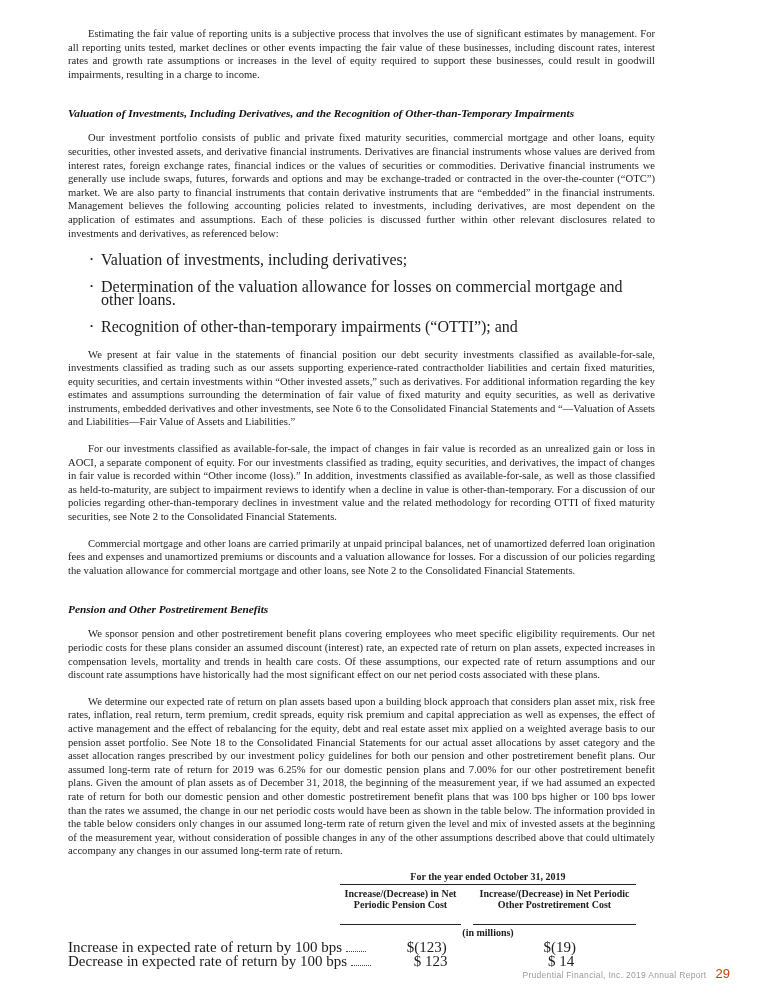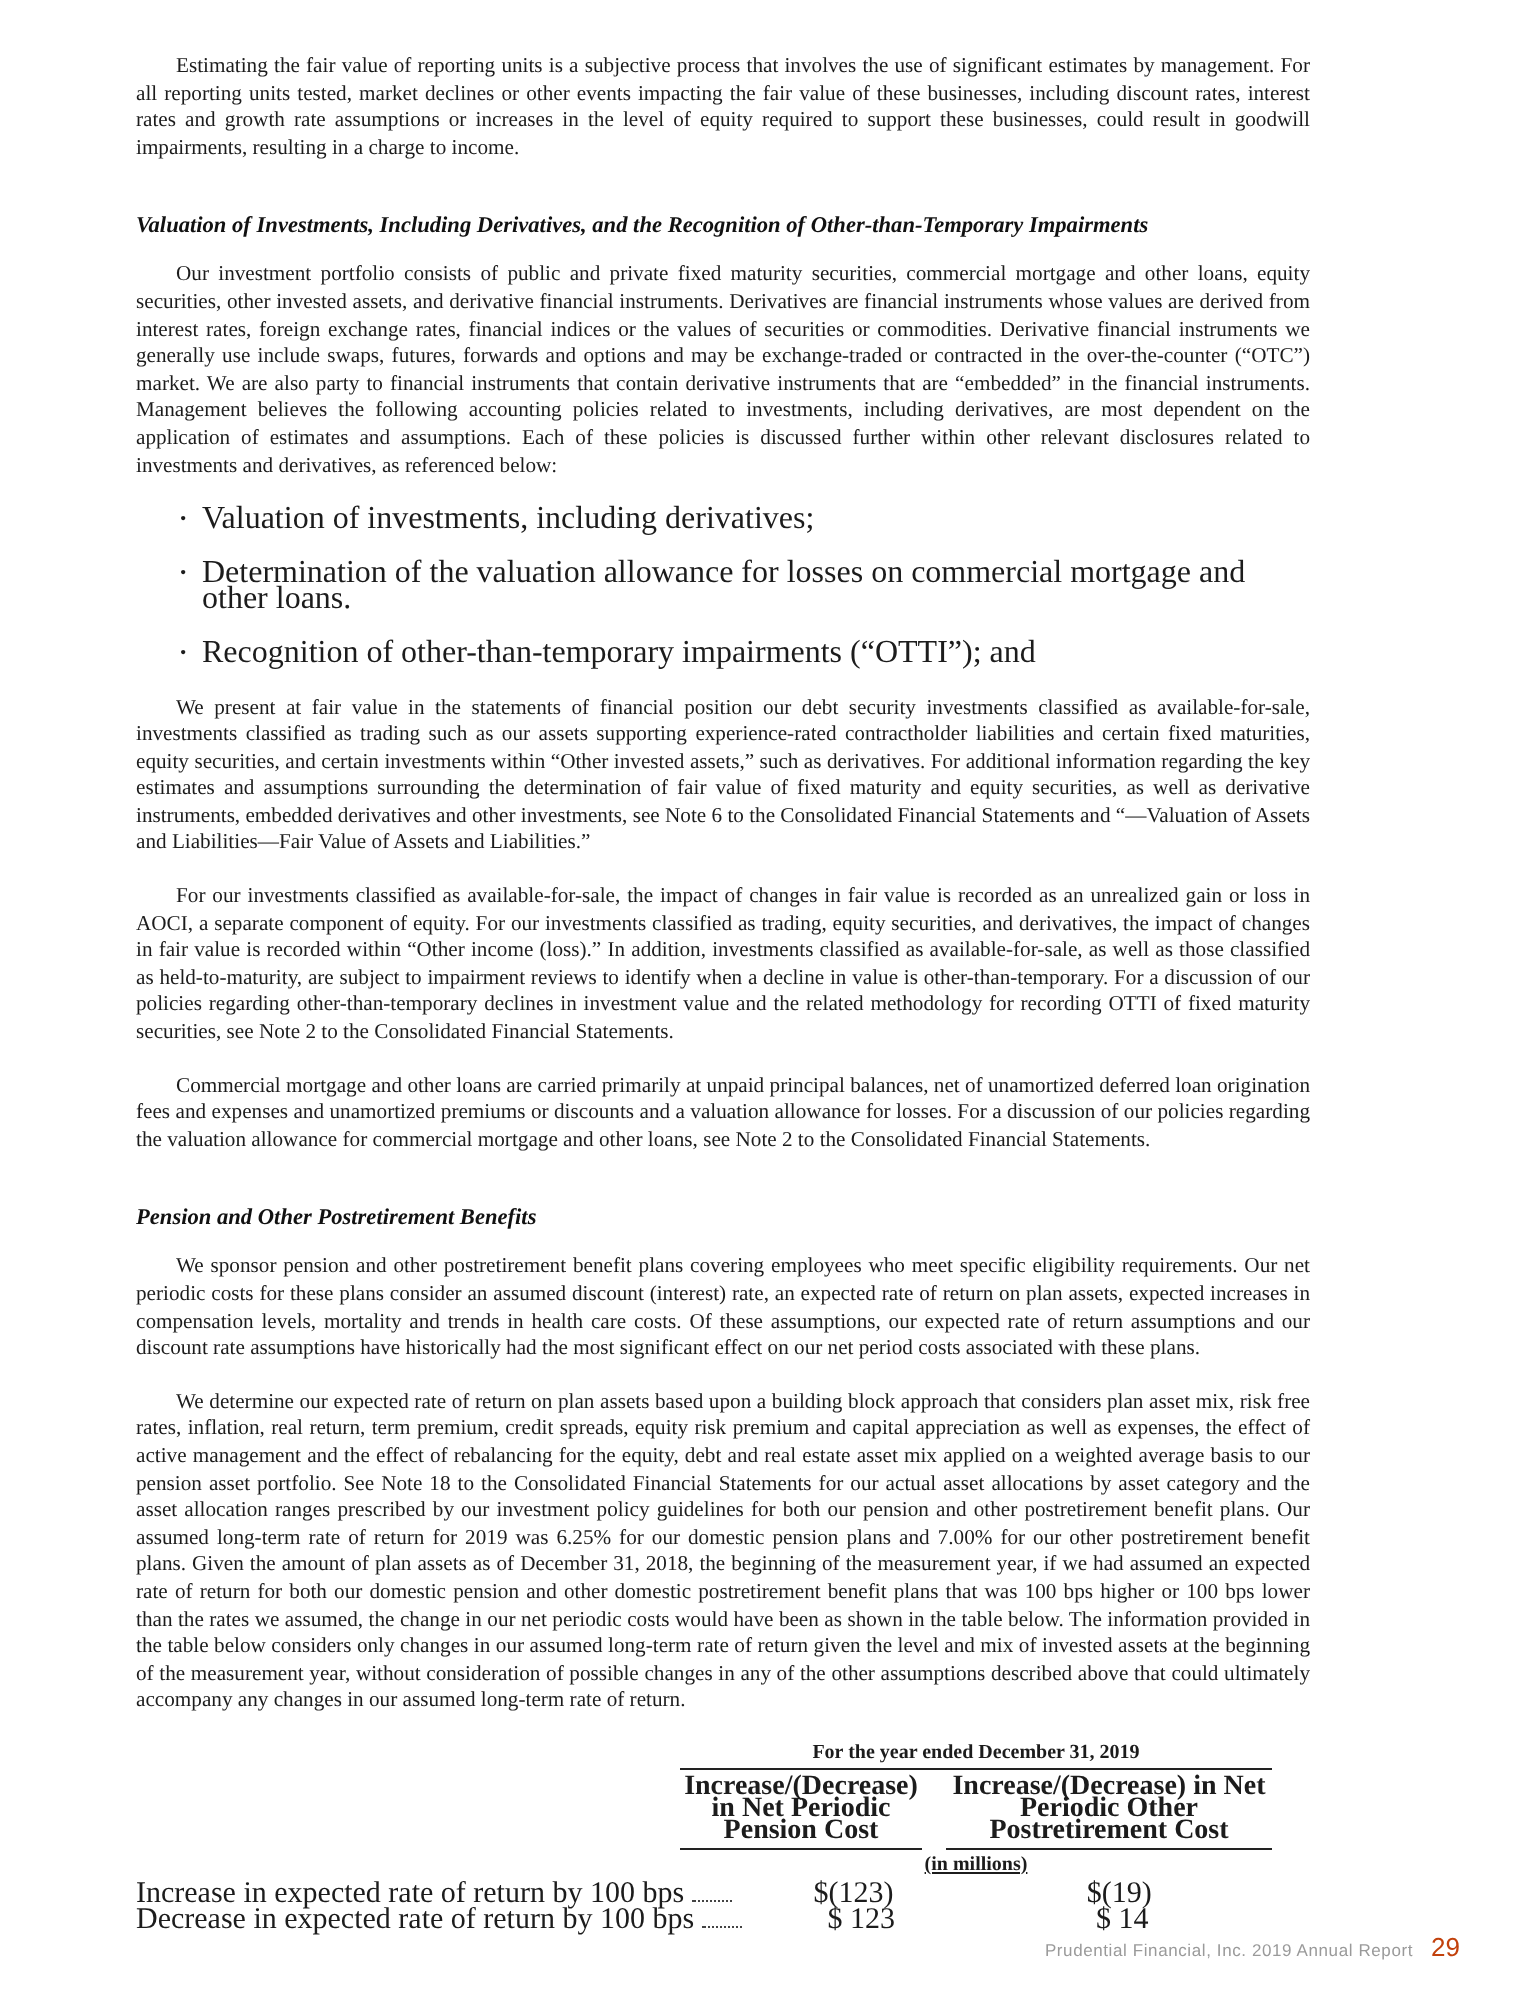--- a/index.html
+++ b/index.html
@@ -63,34 +63,33 @@
     padding-bottom:2px;
     border-bottom:1.5px solid #222;
   }
   .tbl-cols {
     display:flex;
     gap:12px;
     padding-top:3px;
   }
   .tbl-col {
     font-weight:bold;
-    font-size:14px;
+    font-size:10px;
     line-height:11px;
     text-align:center;
     border-bottom:1.5px solid #222;
-    padding-bottom:3px;
+    padding-bottom:14px;
   }
   .tbl-col.c1 { width:121px; }
   .tbl-col.c2 { flex:1; }
   .tbl-units {
     text-align:center;
     font-weight:bold;
     font-size:10px;
     padding:2px 0 3px 0;
-    text-decoration:underline;
   }
   .tbl-row {
     display:flex;
     align-items:baseline;
     font-size:15px;
     line-height:13.5px;
   }
   .tbl-row .row-label { white-space:nowrap; }
   .tbl-row .leader {
     flex:1;
@@ -146,21 +145,21 @@
   <p class="body-para">Commercial mortgage and other loans are carried primarily at unpaid principal balances, net of unamortized deferred loan origination fees and expenses and unamortized premiums or discounts and a valuation allowance for losses. For a discussion of our policies regarding the valuation allowance for commercial mortgage and other loans, see Note 2 to the Consolidated Financial Statements.</p>
 
   <h2 class="section-heading">Pension and Other Postretirement Benefits</h2>
 
   <p class="body-para">We sponsor pension and other postretirement benefit plans covering employees who meet specific eligibility requirements. Our net periodic costs for these plans consider an assumed discount (interest) rate, an expected rate of return on plan assets, expected increases in compensation levels, mortality and trends in health care costs. Of these assumptions, our expected rate of return assumptions and our discount rate assumptions have historically had the most significant effect on our net period costs associated with these plans.</p>
 
   <p class="body-para">We determine our expected rate of return on plan assets based upon a building block approach that considers plan asset mix, risk free rates, inflation, real return, term premium, credit spreads, equity risk premium and capital appreciation as well as expenses, the effect of active management and the effect of rebalancing for the equity, debt and real estate asset mix applied on a weighted average basis to our pension asset portfolio. See Note 18 to the Consolidated Financial Statements for our actual asset allocations by asset category and the asset allocation ranges prescribed by our investment policy guidelines for both our pension and other postretirement benefit plans. Our assumed long-term rate of return for 2019 was 6.25% for our domestic pension plans and 7.00% for our other postretirement benefit plans. Given the amount of plan assets as of December 31, 2018, the beginning of the measurement year, if we had assumed an expected rate of return for both our domestic pension and other domestic postretirement benefit plans that was 100 bps higher or 100 bps lower than the rates we assumed, the change in our net periodic costs would have been as shown in the table below. The information provided in the table below considers only changes in our assumed long-term rate of return given the level and mix of invested assets at the beginning of the measurement year, without consideration of possible changes in any of the other assumptions described above that could ultimately accompany any changes in our assumed long-term rate of return.</p>
 
   <div class="sens-table">
     <div class="tbl-right-block">
-      <div class="tbl-title">For the year ended December 31, 2019</div>
+      <div class="tbl-title">For the year ended October 31, 2019</div>
       <div class="tbl-cols">
         <div class="tbl-col c1">Increase/(Decrease) in Net Periodic Pension Cost</div>
         <div class="tbl-col c2">Increase/(Decrease) in Net Periodic Other Postretirement Cost</div>
       </div>
       <div class="tbl-units">(in millions)</div>
     </div>
 
     <div class="tbl-row">
       <span class="row-label">Increase in expected rate of return by 100 bps</span>
       <span class="leader"></span>

